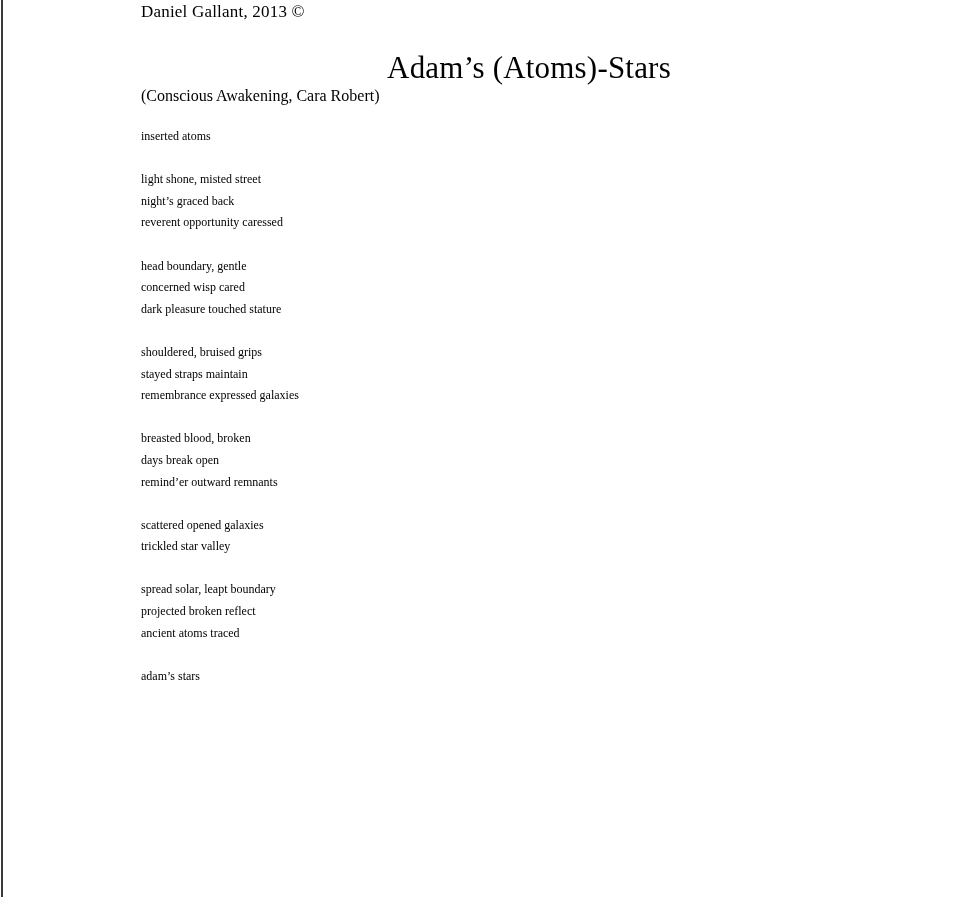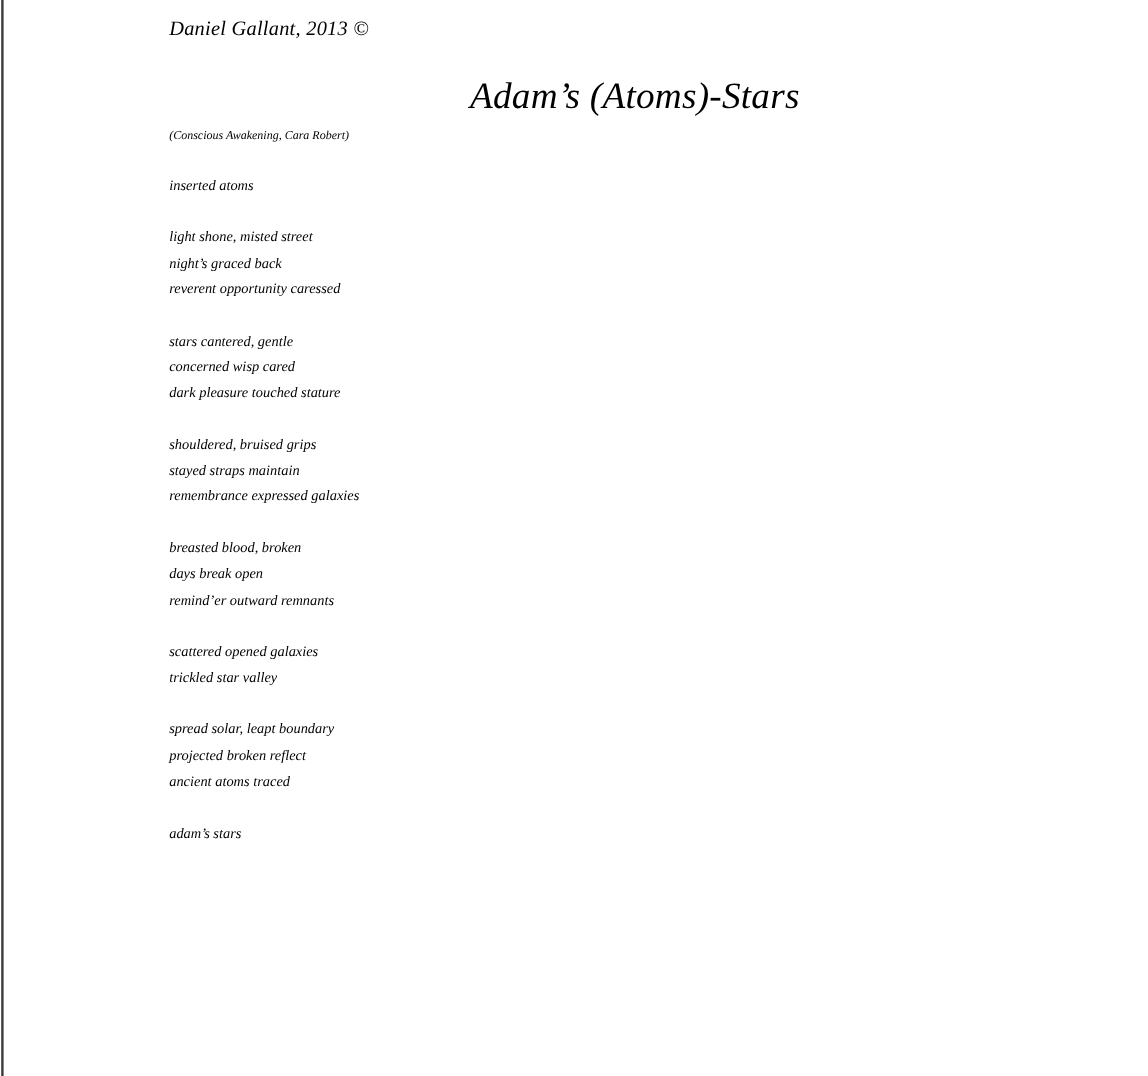--- a/index.html
+++ b/index.html
@@ -17,40 +17,39 @@
   }
   .left-edge {
     position: absolute;
     left: 1px;
     top: 0;
     width: 2px;
     height: 100%;
     background: #3b3b3b;
   }
   .content {
-    padding: 14px 40px 0 141px;
-    font-style: italic;
+    padding: 2px 40px 0 141px;
   }
   .byline {
     font-size: 17px;
     line-height: 20px;
     letter-spacing: 0.2px;
   }
   .title {
     font-size: 31px;
     line-height: 38px;
     font-weight: normal;
     margin-top: 27px;
     letter-spacing: 0.2px;
     text-align: center;
   }
   .subtitle {
-    font-size: 10px;
+    font-size: 16px;
     line-height: 17px;
-    margin-top: 6px;
+    margin-top: 0;
   }
   .poem {
     margin-top: 22px;
     font-size: 12px;
   }
   .stanza {
     margin-bottom: 21.6px;
   }
   .line {
     line-height: 21.6px;
@@ -72,21 +71,21 @@
   <div class="poem">
       <div class="stanza">
         <div class="line">inserted atoms</div>
       </div>
       <div class="stanza">
         <div class="line">light shone, misted street</div>
         <div class="line">night’s graced back</div>
         <div class="line">reverent opportunity caressed</div>
       </div>
       <div class="stanza">
-        <div class="line">stars cantered, gentle</div>
+        <div class="line">head boundary, gentle</div>
         <div class="line">concerned wisp cared</div>
         <div class="line">dark pleasure touched stature</div>
       </div>
       <div class="stanza">
         <div class="line">shouldered, bruised grips</div>
         <div class="line">stayed straps maintain</div>
         <div class="line">remembrance expressed galaxies</div>
       </div>
       <div class="stanza">
         <div class="line">breasted blood, broken</div>

